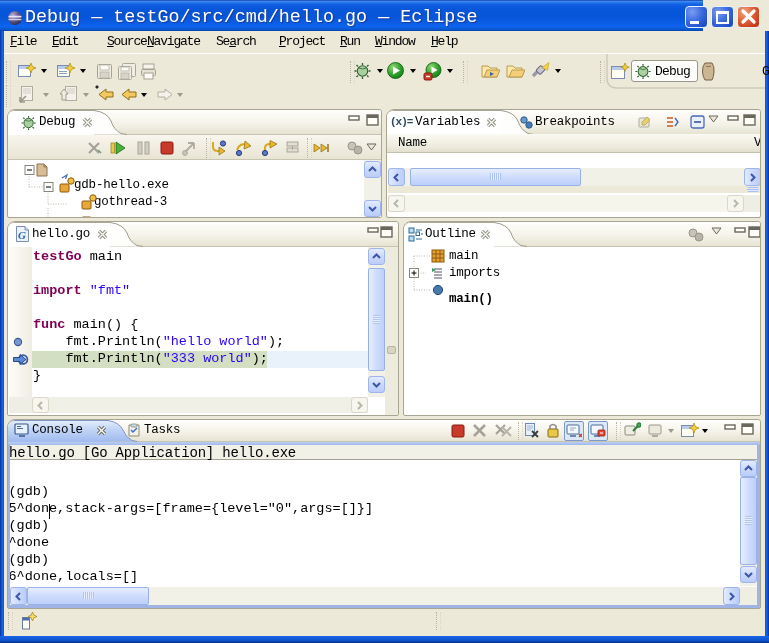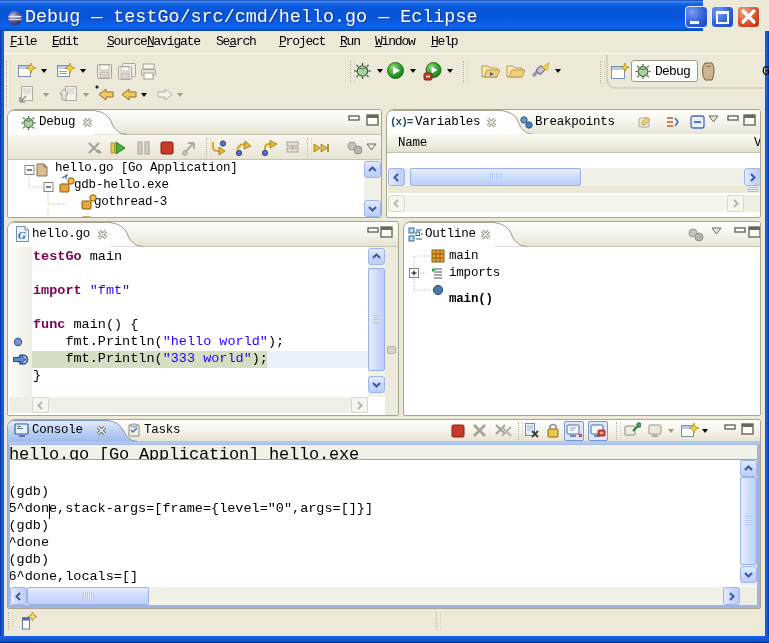--- a/index.html
+++ b/index.html
@@ -308,21 +308,20 @@
       </svg>
     <svg class="abs" style="left:338px;top:30px" width="18" height="16" viewBox="0 0 18 16">
         <circle cx="6" cy="6" r="4" fill="#C8C5B8" stroke="#98948A"></circle>
         <circle cx="12" cy="10" r="4" fill="#B8B5A8" stroke="#98948A"></circle>
       </svg>
     <svg class="abs" style="left:358px;top:33px" width="11" height="8" viewBox="0 0 11 8">
         <path d="M1 1 L10 1 L5.5 7 Z" fill="#ECE9DC" stroke="#6A675C" stroke-width="1"></path>
       </svg>
 
     <div class="abs" style="left:1px;top:50px;width:373px;height:58px;background:#FFF;"></div>
-    <div class="tree" style="left:47px;top:51px;">hello.go [Go Application]</div>
     <div class="tree" style="left:66px;top:68px;">gdb-hello.exe</div>
     <div class="tree" style="left:86px;top:85px;">gothread-3</div>
     <svg class="abs" style="left:8px;top:51px" width="350" height="57" viewBox="0 0 350 57">
       <g stroke="#B8B5A8" stroke-dasharray="1,1.5">
         <path d="M13 9 L23 9 M13 13 L13 26 M13 26 L32 26 M32 30 L32 43 M32 43 L52 43 M32 47 L32 57"></path>
       </g>
       <rect x="9" y="4.5" width="9" height="9" fill="#FFF" stroke="#88857A"></rect>
         <path d="M11 9 L16 9" stroke="#000"></path>
       <rect x="28" y="21.5" width="9" height="9" fill="#FFF" stroke="#88857A"></rect>
         <path d="M30 26 L35 26" stroke="#000"></path>
@@ -642,21 +641,21 @@
     <div class="abs dd" style="left:694px;top:9px;"></div>
     <svg class="abs" style="left:716px;top:4px" width="12" height="10" viewBox="0 0 12 10">
         <rect x="1" y="1" width="10" height="4" fill="#FFFFF8" stroke="#6A675C" stroke-width="1.4"></rect>
       </svg>
     <svg class="abs" style="left:733px;top:3px" width="13" height="12" viewBox="0 0 13 12">
         <rect x="1" y="1" width="11" height="10" fill="#FFFFF8" stroke="#6A675C" stroke-width="1.4"></rect>
         <rect x="1" y="1" width="11" height="3" fill="#6A675C"></rect>
       </svg>
 
     <div class="abs" style="left:2px;top:25px;width:748px;height:15px;background:#F2F1E7;border-bottom:1px solid #A5A295;box-sizing:border-box;"></div>
-    <div class="abs" style="left:1px;top:25px;font-size:17px;letter-spacing:-0.2px;white-space:pre;">hello.go [Go Application] hello.exe</div>
+    <div class="abs" style="left:1px;top:25px;font-size:14px;letter-spacing:-0.2px;white-space:pre;">hello.go [Go Application] hello.exe</div>
 
     <div class="abs" style="left:1px;top:40px;width:731px;height:126px;background:#FFF;overflow:hidden;">
       <div class="cons" style="left:-0.5px;top:-8px;line-height:17px;margin-top:31px;">(gdb)
 5^done,stack-args=[frame={level="0",args=[]}]
 (gdb)
 ^done
 (gdb)
 6^done,locals=[]
 (gdb)</div>
       <div class="abs" style="left:40px;top:44px;width:1.4px;height:15px;background:#000;"></div>

